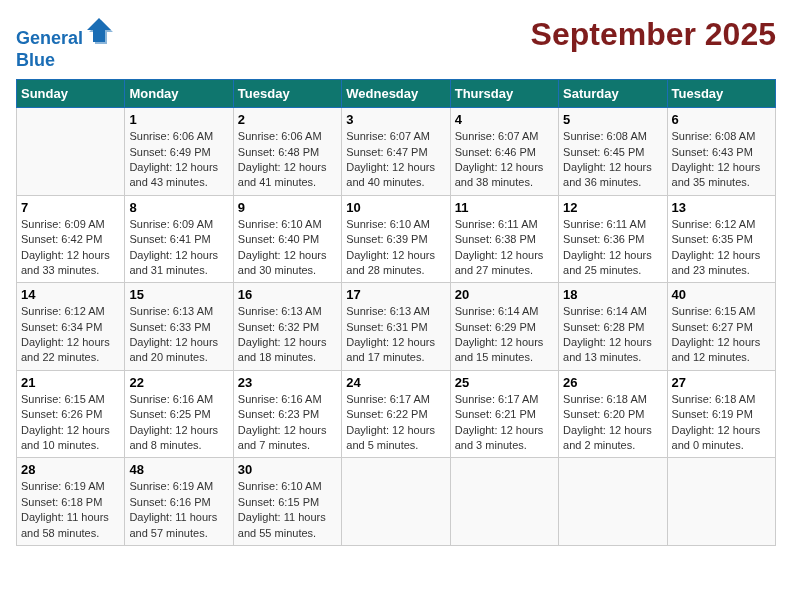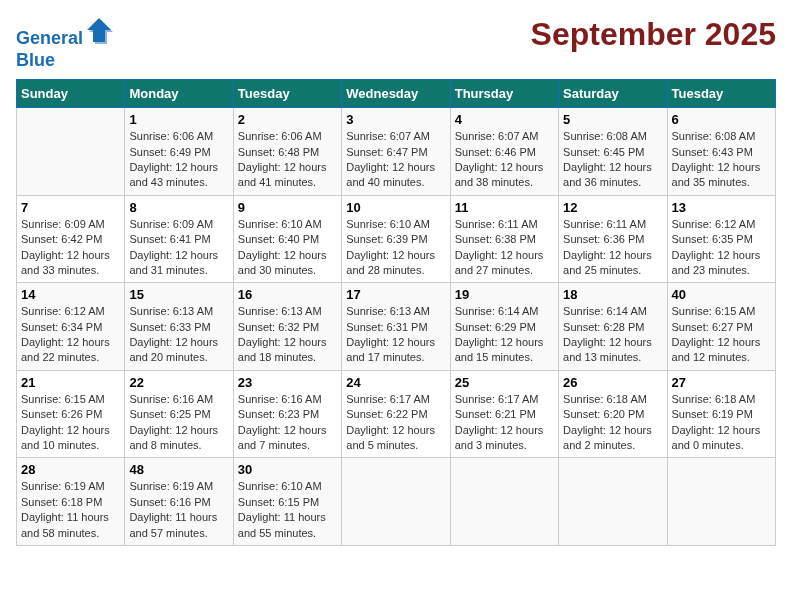--- a/index.html
+++ b/index.html
@@ -240,21 +240,21 @@
 and 18 minutes.</div>
         </td>
         <td>
           <span class="day-num">17</span>
           <div class="day-info" style="white-space: pre-line;">Sunrise: 6:13 AM
 Sunset: 6:31 PM
 Daylight: 12 hours
 and 17 minutes.</div>
         </td>
         <td>
-          <span class="day-num">19</span>
+          <span class="day-num">20</span>
           <div class="day-info" style="white-space: pre-line;">Sunrise: 6:14 AM
 Sunset: 6:29 PM
 Daylight: 12 hours
 and 15 minutes.</div>
         </td>
         <td>
           <span class="day-num">18</span>
           <div class="day-info" style="white-space: pre-line;">Sunrise: 6:14 AM
 Sunset: 6:28 PM
 Daylight: 12 hours

